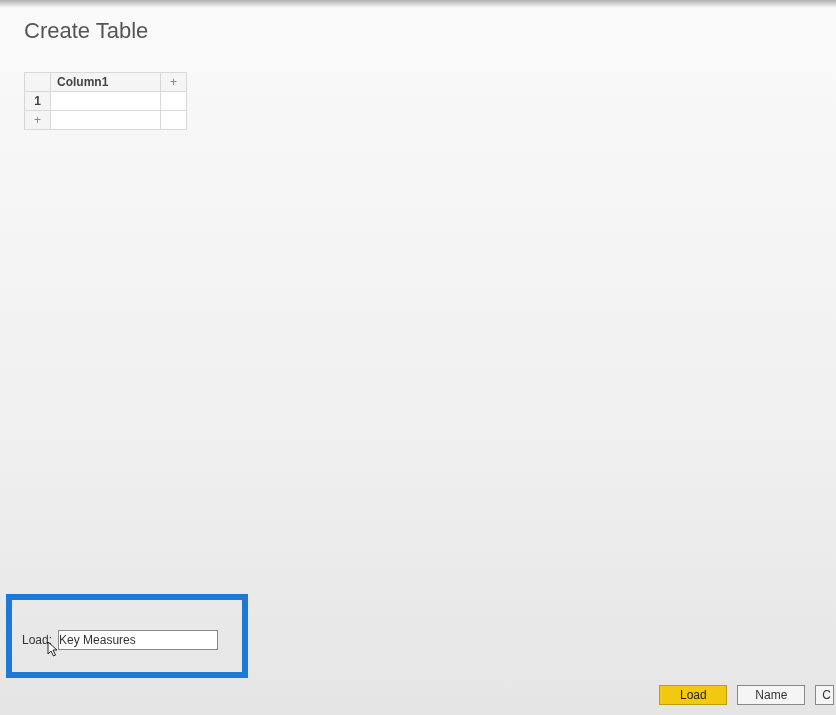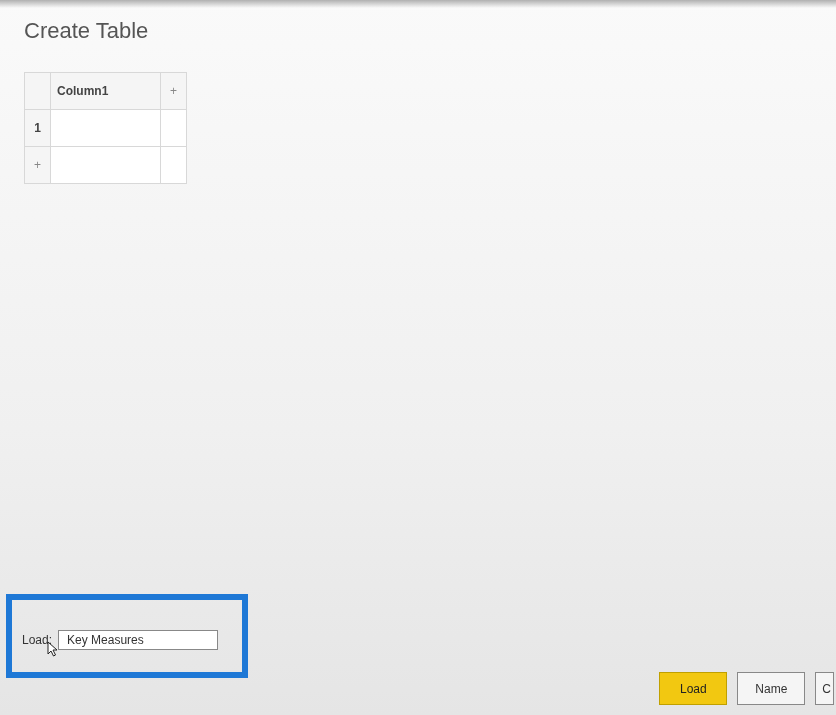--- a/index.html
+++ b/index.html
@@ -35,21 +35,21 @@
       margin: 18px 0 0 24px;
       width: 170px;
     }
     .grid {
       border-collapse: collapse;
       font-size: 12px;
     }
     .grid td {
       border: 1px solid #d8d8d8;
       background: #fcfcfc;
-      height: 37px;
+      height: 19px;
       vertical-align: middle;
       text-align: left;
     }
     .grid .corner-cell {
       width: 26px;
       background: #f5f5f5;
     }
     .grid .col-header {
       width: 110px;
       background: #f5f5f5;
@@ -108,41 +108,41 @@
       font-size: 12px;
       color: #333;
       margin-right: 6px;
     }
     .name-input {
       width: 160px;
       height: 20px;
       border: 1px solid #888;
       background: #fff;
       font-size: 12px;
-      padding: 0 8px;
+      padding: 0 0;
       font-family: inherit;
       color: #333;
     }
     .cursor-icon {
       position: absolute;
       left: 46px;
       top: 641px;
       z-index: 10;
       pointer-events: none;
     }
     .button-bar {
       position: absolute;
       bottom: 10px;
       right: 2px;
       display: flex;
       gap: 10px;
       align-items: center;
     }
     .btn {
-      height: 33px;
+      height: 20px;
       min-width: 68px;
       border: 1px solid #888;
       font-size: 12px;
       color: #333;
       background: #f5f5f5;
       cursor: pointer;
       font-family: inherit;
       padding: 0 8px;
     }
     .btn.primary {

